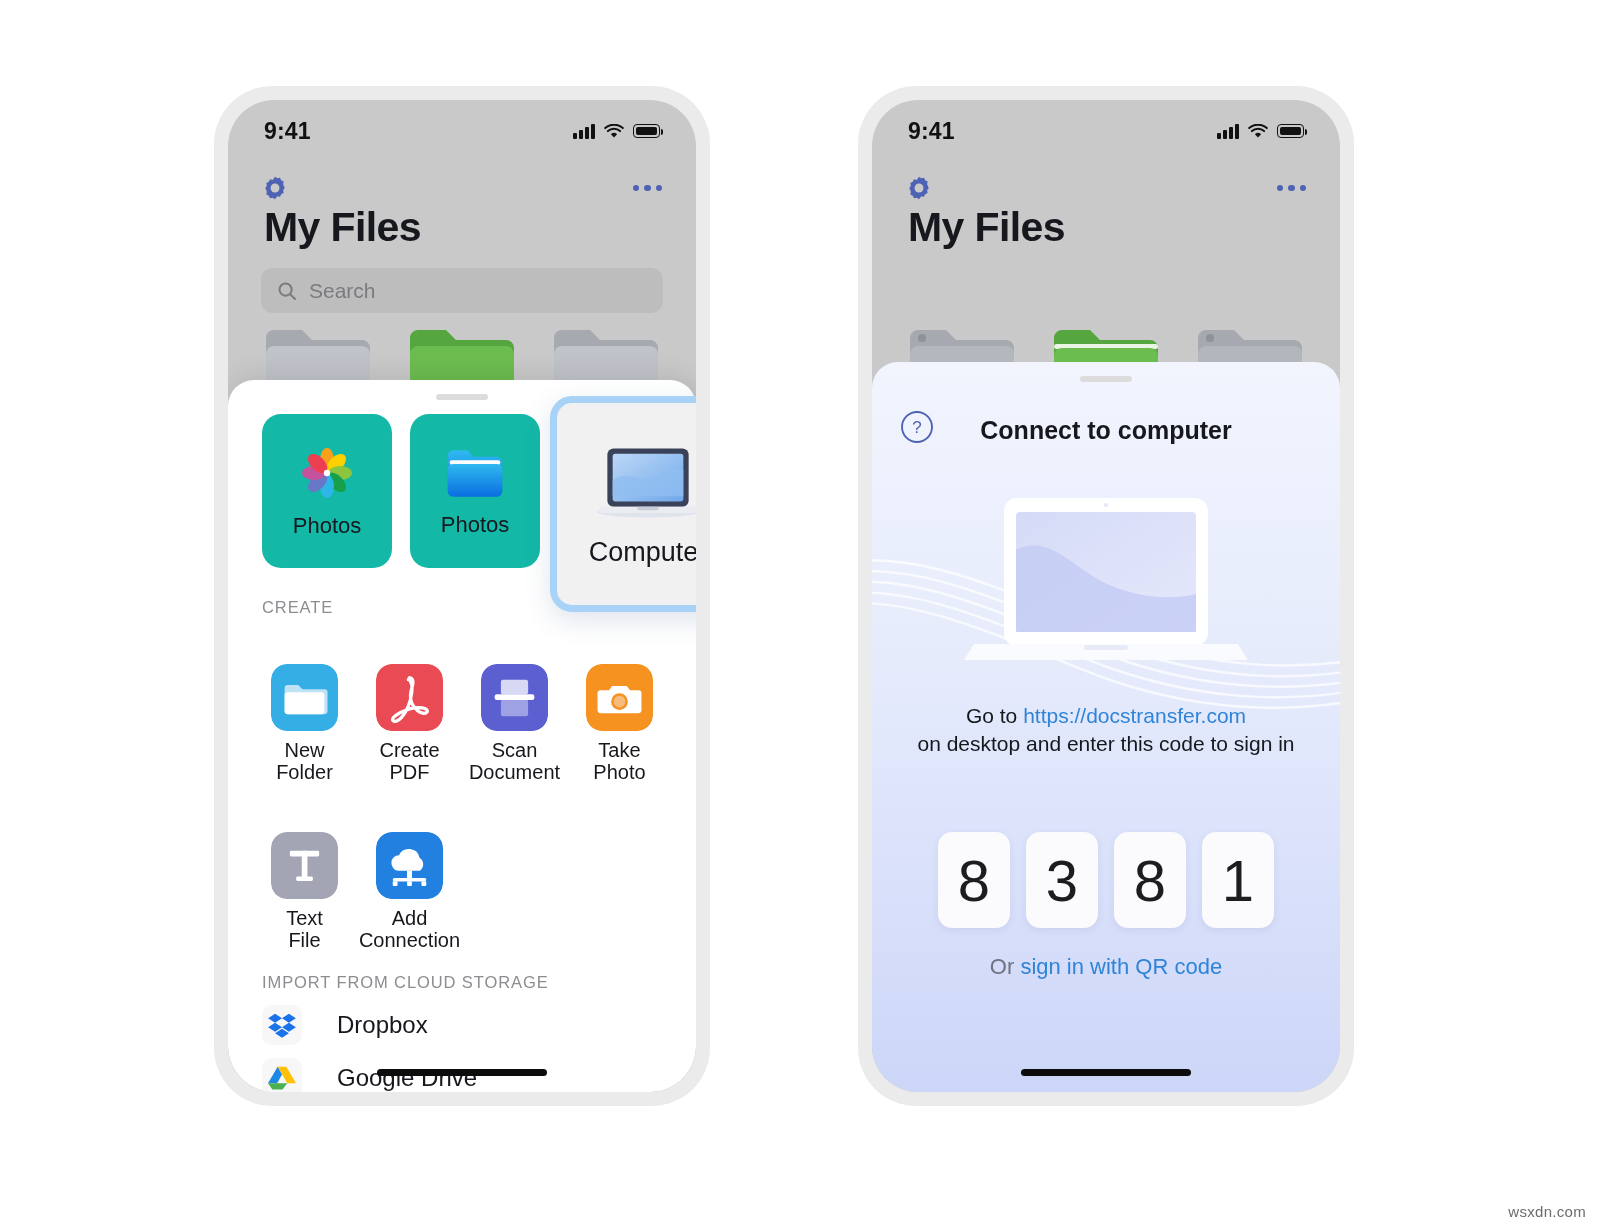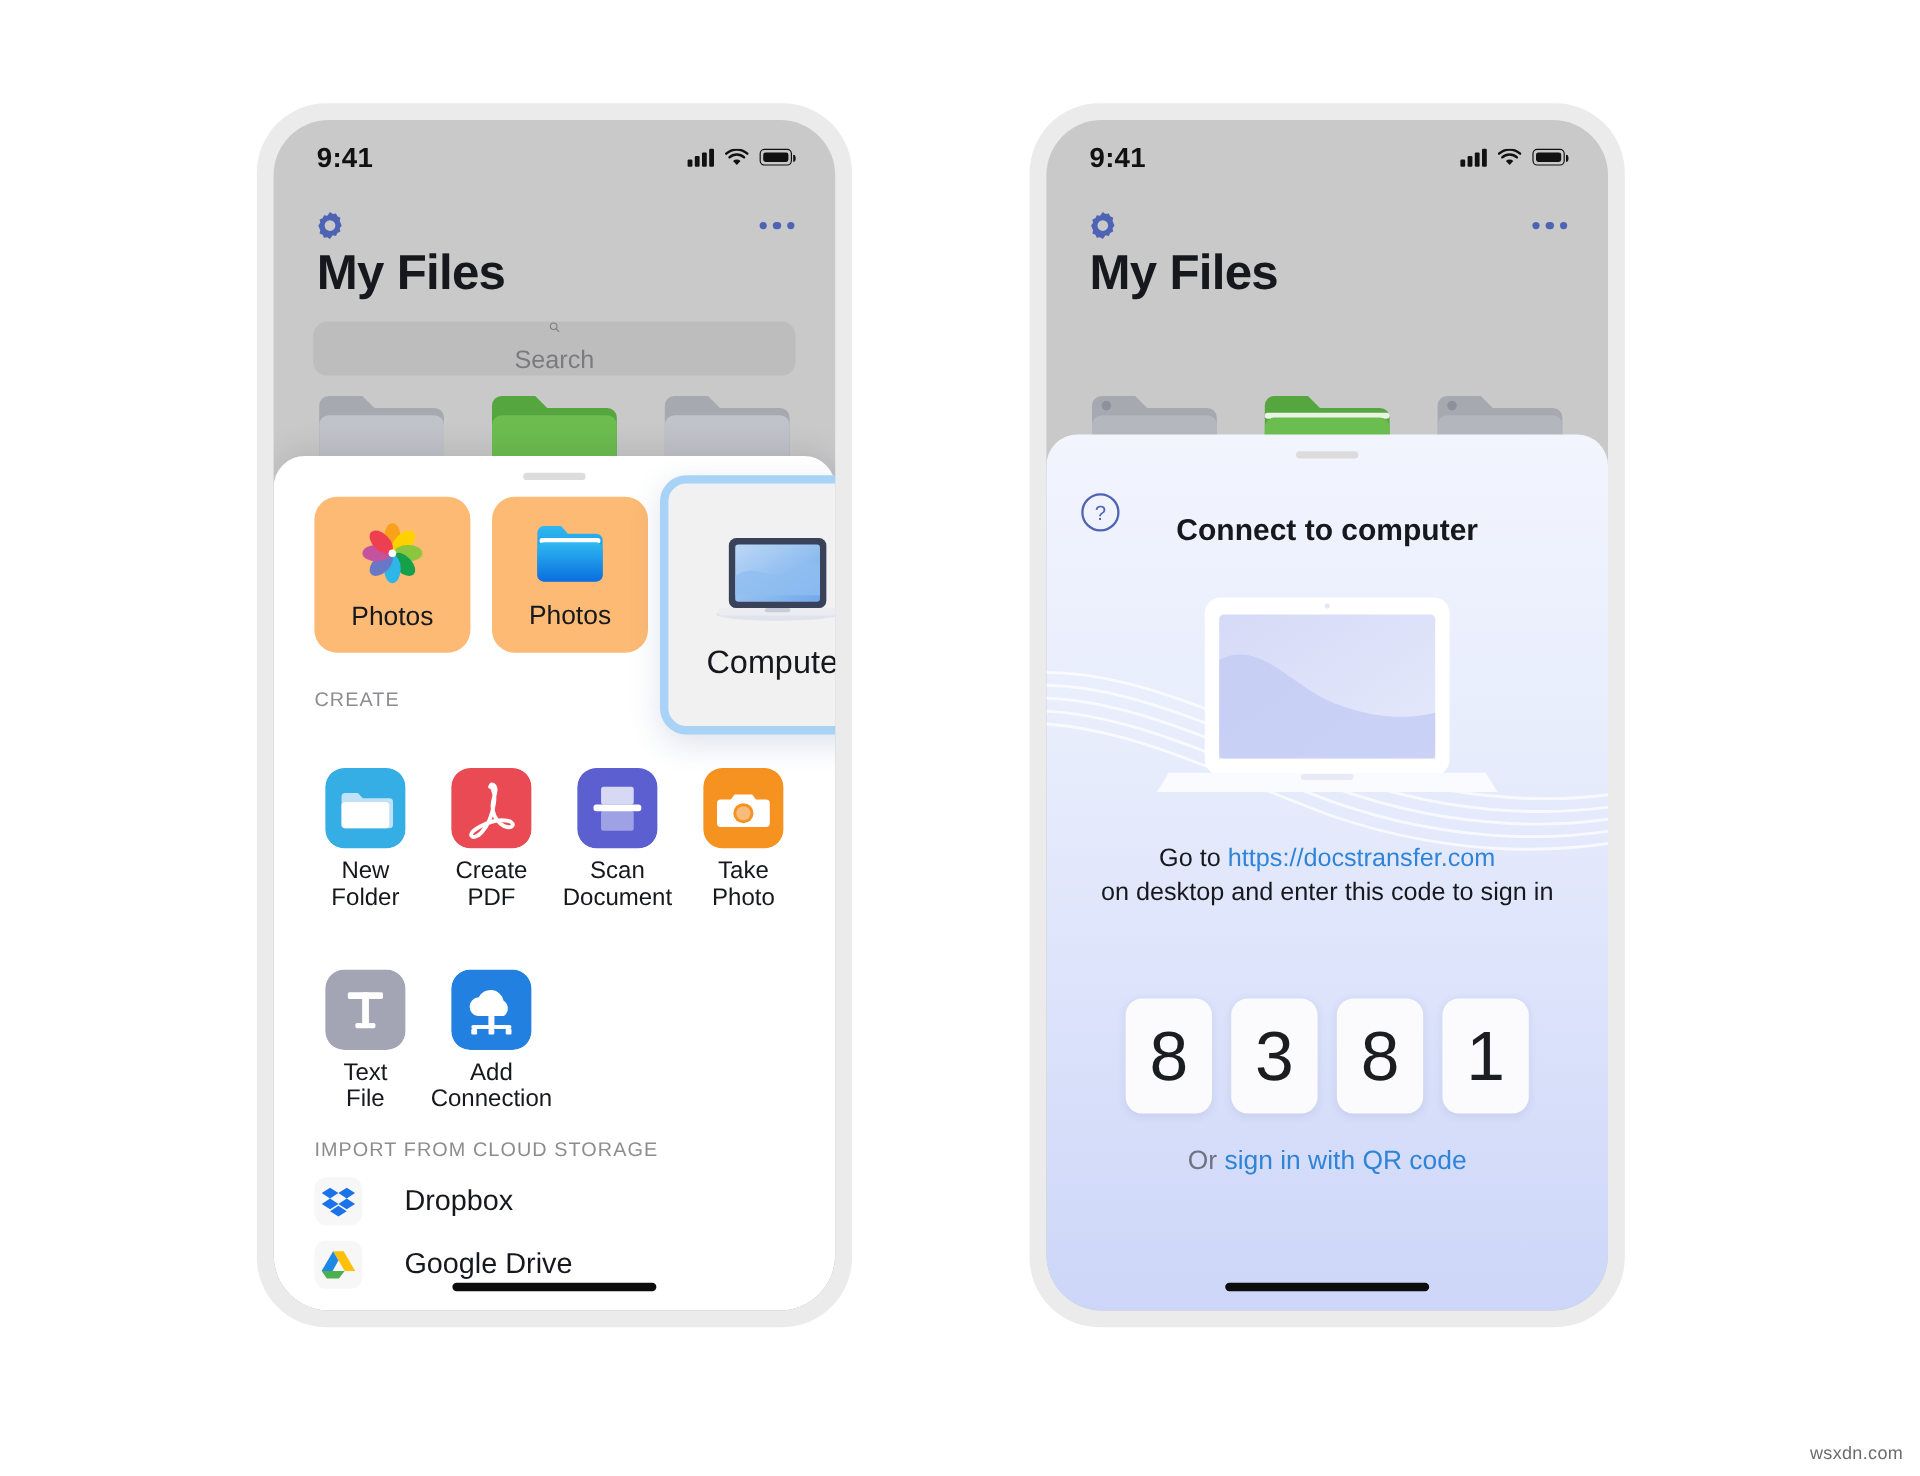--- a/index.html
+++ b/index.html
@@ -61,21 +61,21 @@
   .gear { width: 26px; height: 26px; }
   .dots { display: flex; gap: 5px; }
   .dots i { width: 6.5px; height: 6.5px; border-radius: 50%; background: #4f63b5; display: block; }
   .page-title {
     position: absolute; top: 104px; left: 36px;
     font-size: 41px; font-weight: bold; color: #16181d; letter-spacing: -0.6px;
   }
   .searchbar {
     position: absolute; top: 168px; left: 33px; right: 33px; height: 45px;
     background: #bdbdbe; border-radius: 12px;
-    display: flex; align-items: center; gap: 12px; padding: 0 16px; flex-direction: column;
+    display: flex; align-items: center; gap: 12px; padding: 0 16px;
   }
   .search-ph { font-size: 21px; color: #7b7b7f; }
 
   
   .folders {
     position: absolute; top: 222px; left: 0; right: 0;
     display: flex; justify-content: space-around; padding: 0 18px;
   }
   .folder { width: 112px; }
 
@@ -90,21 +90,21 @@
   .grabber {
     width: 52px; height: 6px; border-radius: 3px; background: #dcdcdc;
     margin: 14px auto 0;
   }
   .sect-label {
     font-size: 16.5px; color: #8c8c91; letter-spacing: .9px;
     margin: 18px 0 0 34px;
   }
   .import-row { display: flex; gap: 18px; padding: 14px 0 0 34px; }
   .import-card {
-    width: 130px; height: 130px; border-radius: 19px; background: #fdba74;
+    width: 130px; height: 154px; border-radius: 19px; background: #14b8a6;
     display: flex; flex-direction: column; align-items: center; justify-content: center; gap: 10px;
   }
   .import-card .lbl { font-size: 22px; color: #16181d; }
 
   
   .computer-card {
     position: absolute; left: 322px; top: 16px;
     width: 196px; height: 216px;
     background: #f1f1f2; border-radius: 22px;
     border: 7px solid #a9d2f7;
@@ -140,21 +140,21 @@
   }
 
   
   .connect-sheet {
     position: absolute; left: 0; right: 0; top: 262px; bottom: 0;
     border-radius: 26px 26px 46px 46px;
     background: linear-gradient(180deg,#f2f5fe 0%,#e7ecfc 38%,#d9e0fa 72%,#ccd6f8 100%);
     overflow: hidden;
   }
   .connect-title {
-    position: absolute; top: 66px; left: 0; right: 0; text-align: center;
+    position: absolute; top: 54px; left: 0; right: 0; text-align: center;
     font-size: 25px; font-weight: bold; color: #16181d;
   }
   .help-btn { position: absolute; top: 48px; left: 28px; width: 34px; height: 34px; }
   .laptop-wrap { position: absolute; top: 130px; left: 0; right: 0; display: flex; justify-content: center; }
   .goto-text {
     position: absolute; top: 340px; left: 20px; right: 20px;
     text-align: center; font-size: 21px; line-height: 1.33; color: #16181d;
   }
   .goto-text a { color: #2f84d8; text-decoration: none; }
   .code-row {

